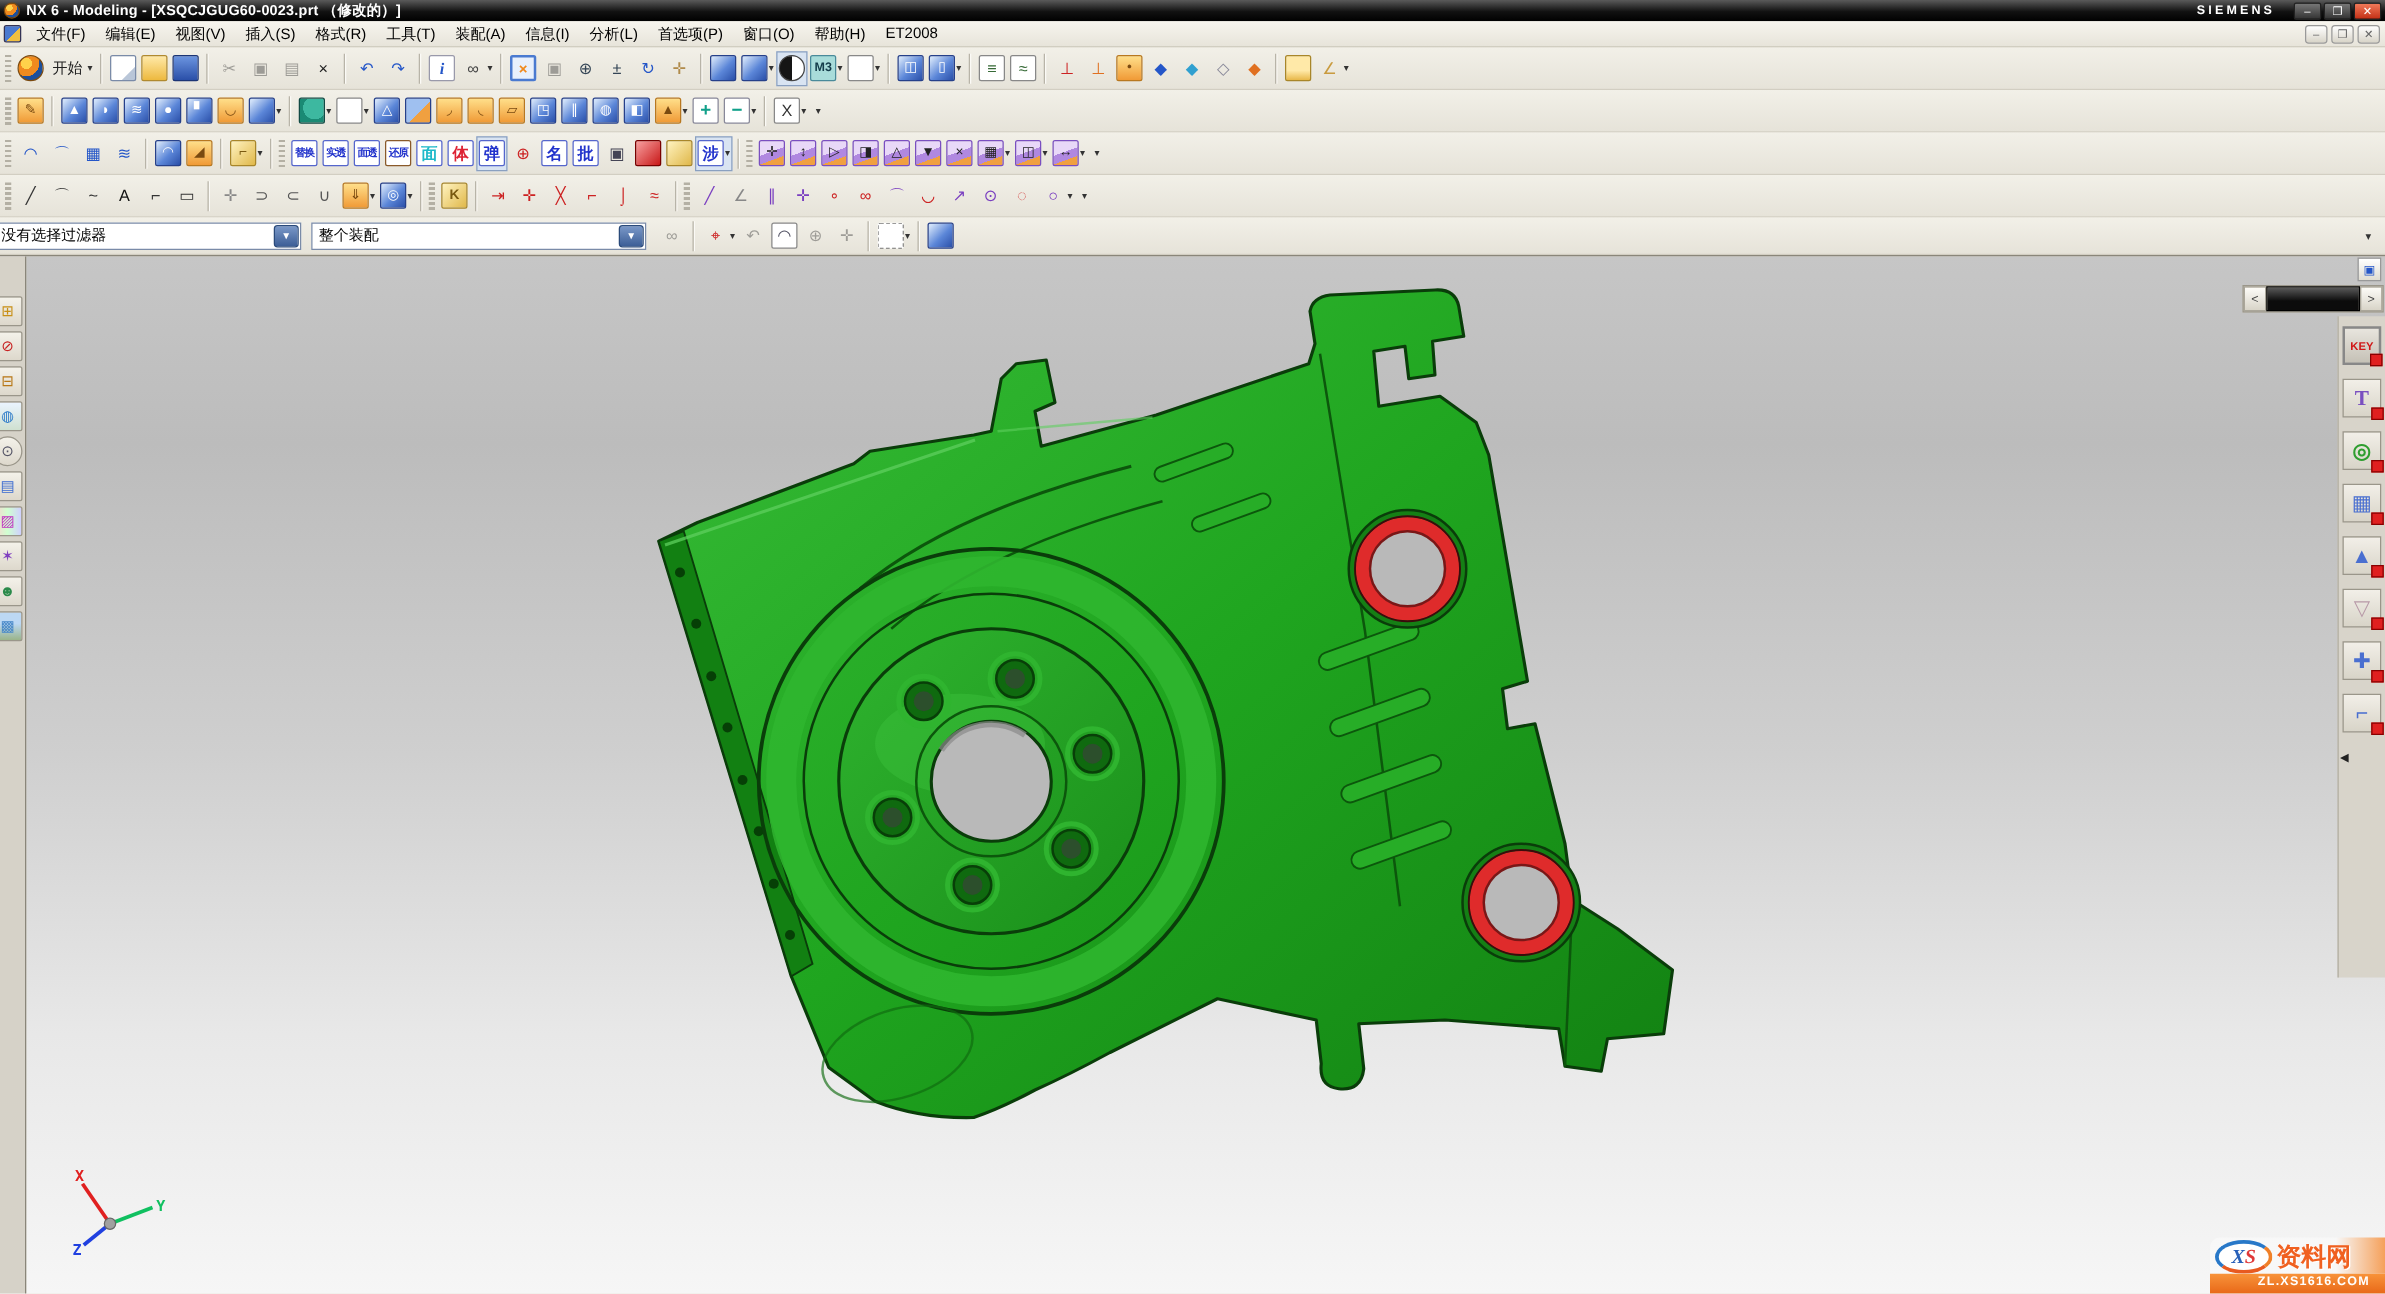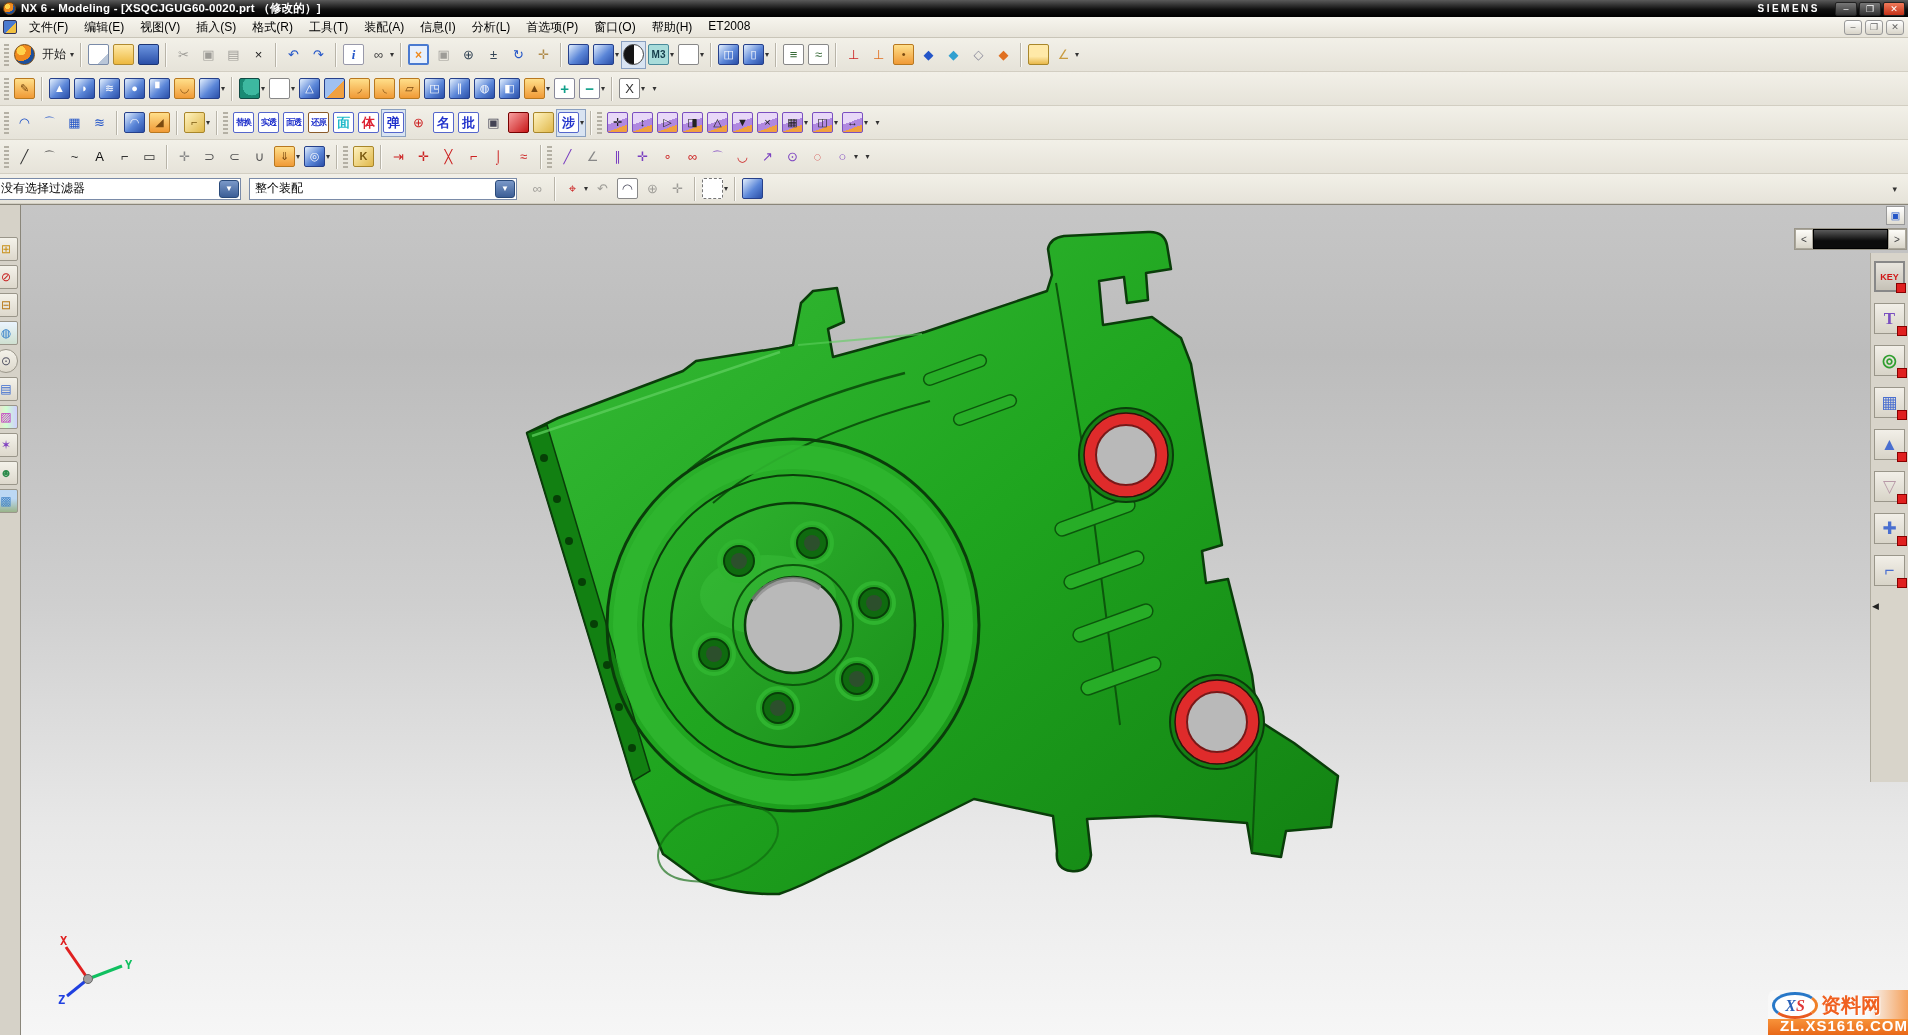--- a/index.html
+++ b/index.html
@@ -97,28 +97,28 @@
   .collapse { align-self:flex-start; margin-left:1px; margin-top:4px; font-size:9px; color:#222; background:none; border:none; }
 
   .triad { position:absolute; left:52px; bottom:30px; }
   .triad text { font-size:12px; font-weight:bold; font-family:"DejaVu Sans Mono",monospace; }
 
   .watermark { position:absolute; right:0; bottom:0; width:140px; height:45px; display:flex; flex-direction:column; z-index:5; }
   .wm-top { flex:1; display:flex; align-items:center; gap:3px; background:linear-gradient(90deg, rgba(248,248,248,.96) 0 72%, #f5a05a); padding:2px 2px 0 4px; border-top-left-radius:8px; }
   .wm-logo { width:46px; height:27px; border:3px solid #2878c8; border-right-color:#f08028; border-bottom-color:#e85a20; border-radius:50%; background:#fff; display:flex; align-items:center; justify-content:center; font-family:"Liberation Serif",serif; font-style:italic; font-weight:bold; font-size:16px; }
   .wm-x { color:#2860b8; } .wm-s { color:#e03838; }
   .wm-title { font-size:20px; font-weight:bold; color:#f06020; text-shadow:1px 1px 0 #fff; white-space:nowrap; }
-  .wm-strip { height:16px; background:linear-gradient(#f8933a,#e86818); color:#fff; font-size:15px; font-weight:bold; letter-spacing:1px; text-align:right; padding-right:0; line-height:14px; }
+  .wm-strip { height:16px; background:linear-gradient(#f8933a,#e86818); color:#fff; font-size:10px; font-weight:bold; letter-spacing:1px; text-align:right; padding-right:12px; line-height:14px; }
 </style>
 </head>
 <body>
 
 <div class="titlebar">
   <span class="nx-logo"></span>
-  <span class="tb-title">NX 6 - Modeling - [XSQCJGUG60-0020.prt （修改的）]</span>
+  <span class="tb-title">NX 6 - Modeling - [XSQCJGUG60-0023.prt （修改的）]</span>
   <span class="brand">SIEMENS</span>
   <span class="winbtns">
     <span class="wbtn">–</span>
     <span class="wbtn">❐</span>
     <span class="wbtn close">✕</span>
   </span>
 </div>
 
 <div class="menubar">
   <span class="menu-icon"></span>

